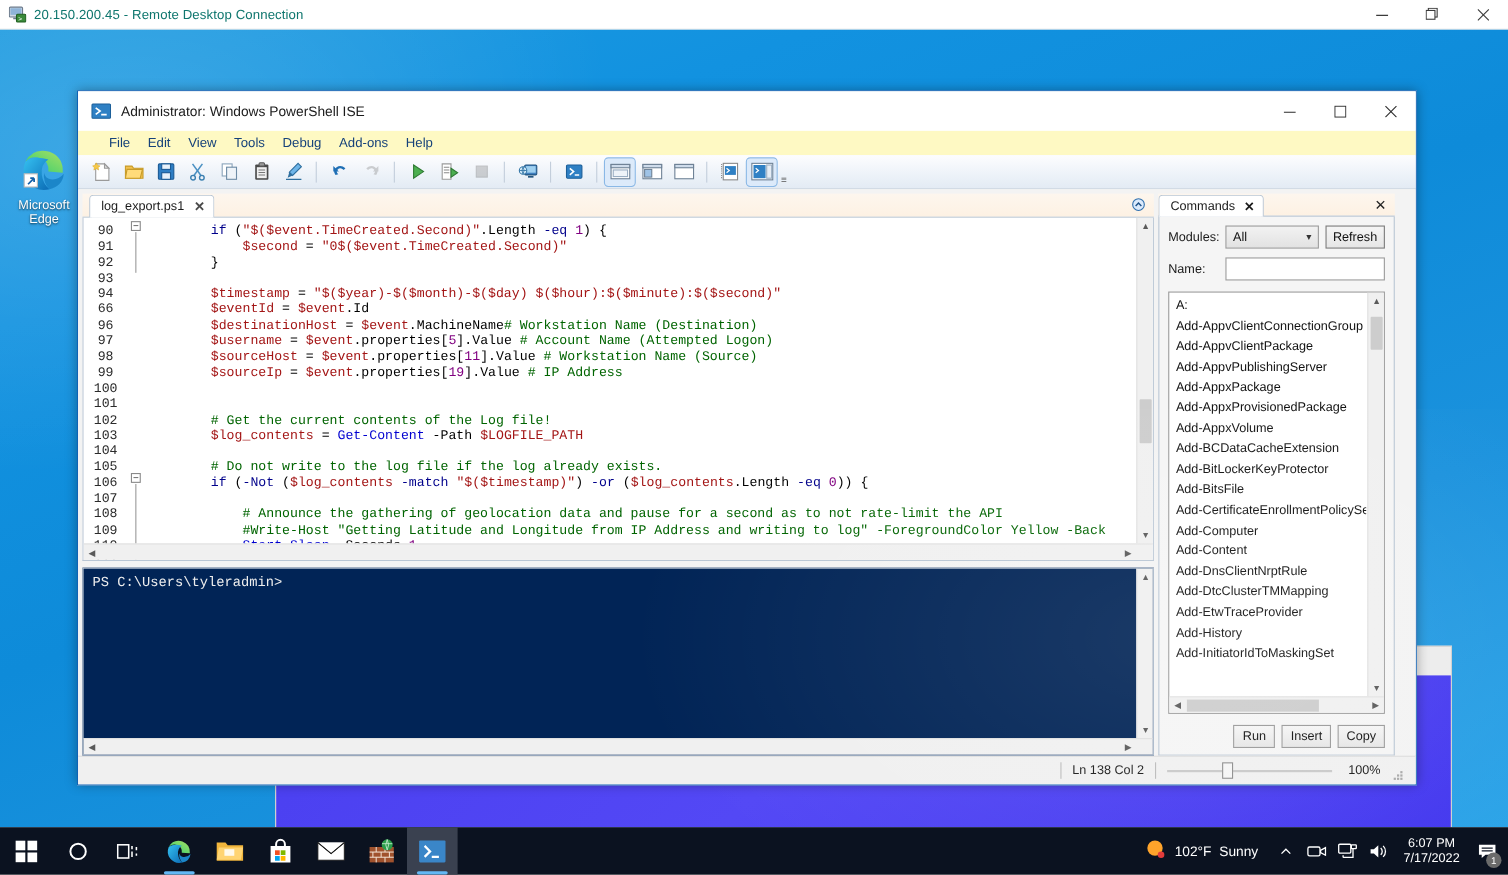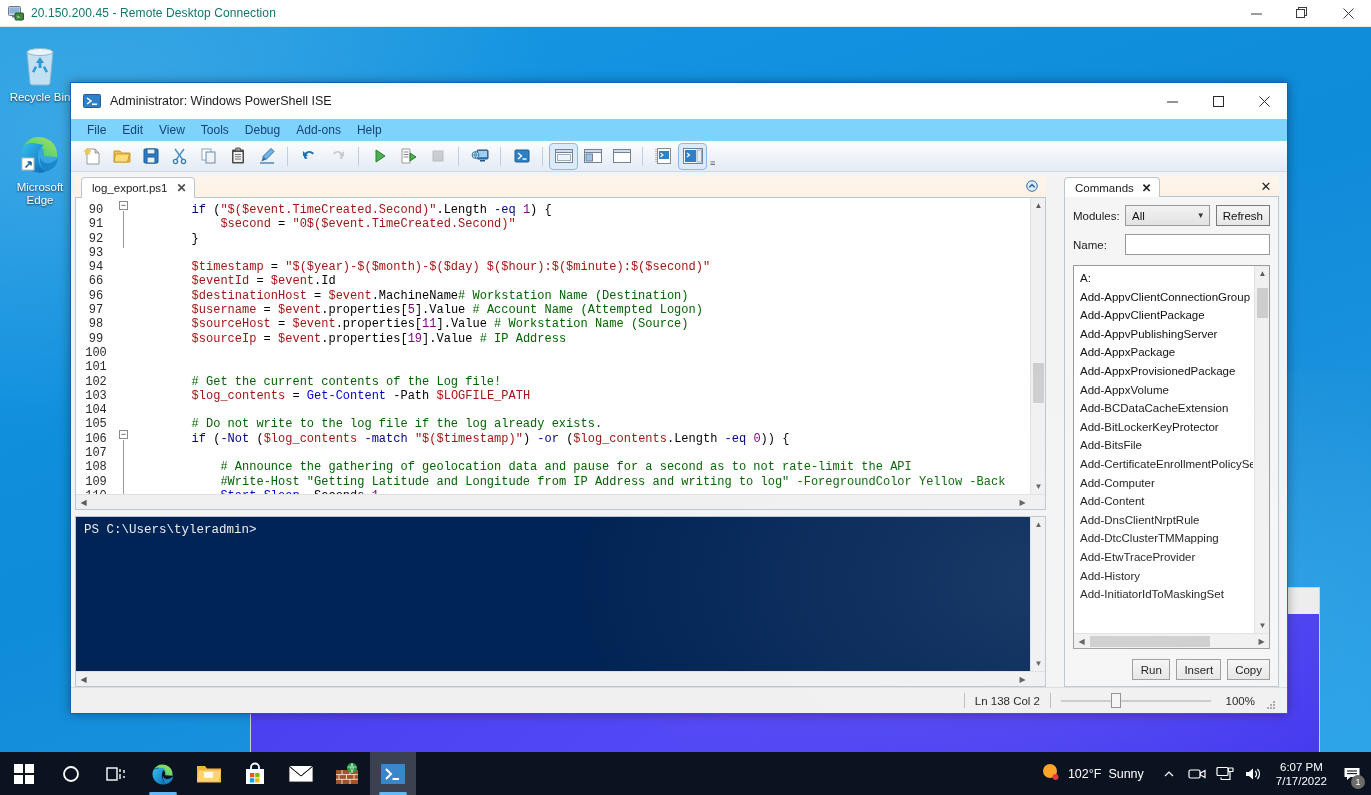--- a/index.html
+++ b/index.html
@@ -94,42 +94,42 @@
   #ise-titlebar .ps-ico { width: 18px; height: 18px; margin-left: 12px; margin-right: 9px; flex:none; }
   #ise-title { font-size: 12.5px; color: #1b1b1b; }
   #ise-titlebar .wctrls { margin-left: auto; display:flex; }
   #ise-titlebar .wctrl {
     width: 46px; height: 36px; display:flex; align-items:center; justify-content:center;
     color:#2a2a2a;
   }
 
   
   #ise-menubar {
-    height: 22px; background: #7dd3fc; display:flex; align-items:center;
-    padding-left: 8px; flex:none;
+    height: 22px; background: #fef9c3; display:flex; align-items:center;
+    padding-left: 20px; flex:none;
   }
   #ise-menubar .mi {
     font-size: 12px; color: #16427a; padding: 2px 8px; cursor: default;
   }
 
   
   #ise-toolbar {
     height: 31px; flex:none;
     background: linear-gradient(#fdfdfe,#eef3f9 55%,#e3ebf4);
     border-bottom: 1px solid #cfd9e4;
     display:flex; align-items:center; padding-left: 8px; gap: 2px;
   }
   .tbtn { width: 27px; height: 25px; display:flex; align-items:center; justify-content:center; border-radius:3px; }
   .tbtn.pressed { background:#dceafa; outline:1px solid #8ab8e6; }
   .tsep { width:1px; height:19px; background:#c3cedb; margin:0 5px; }
   .tbtn.dis { opacity:.38; }
   #tb-overflow { margin-left: 2px; color:#555; font-size: 9px; align-self:flex-end; padding-bottom:3px; }
 
   
-  #ise-body { flex:1; display:flex; min-height:0; background:#f3f3f3; padding: 4px 8px 0 4px; gap:18px; }
+  #ise-body { flex:1; display:flex; min-height:0; background:#f3f3f3; padding: 4px 19px 0 4px; gap:4px; }
   #ise-left { flex:1; display:flex; flex-direction:column; min-width:0; }
   #ise-right { width: 215px; flex:none; display:flex; flex-direction:column; }
 
   
   #script-tabstrip {
     height: 22px; background: linear-gradient(#fdf6ee,#fdf1e3);
     display:flex; align-items:flex-end; padding-left: 6px; position:relative;
     border-bottom: 1px solid #b9c6d4;
   }
   #script-tab {
@@ -321,32 +321,20 @@
         <svg width="11" height="11">
             <line x1="0.5" y1="0.5" x2="10.5" y2="10.5" stroke="#3b3b3b"></line>
             <line x1="10.5" y1="0.5" x2="0.5" y2="10.5" stroke="#3b3b3b"></line>
           </svg>
       </div>
     </div>
   </div>
 
   <div id="desktop">
 
-    <div class="dicon" id="dicon-recycle">
-      <div class="glyph">
-        <svg width="40" height="44" viewBox="0 0 40 44">
-          <path d="M7 10 L33 10 L30 41 Q30 43 28 43 L12 43 Q10 43 10 41 Z" fill="#cfe6f2" stroke="#8fb8cf" opacity="0.92"></path>
-          <ellipse cx="20" cy="10" rx="13" ry="3.5" fill="#e8f4fb" stroke="#8fb8cf"></ellipse>
-          <path d="M20 15 l4 6 h-2.5 v5 h-3 v-5 H16 Z" fill="#2f9bd4" transform="rotate(0 20 20)"></path>
-          <path d="M15 24 l-3 5.5 2.2 1.2 3-5.4z" fill="#2f9bd4"></path>
-          <path d="M25 24 l3 5.5 -2.2 1.2 -3-5.4z" fill="#2f9bd4"></path>
-        </svg>
-      </div>
-      <div>Recycle Bin</div>
-    </div>
 
     <div class="dicon" id="dicon-edge">
       <div class="glyph">
         <svg width="46" height="46" viewBox="0 0 46 46">
           <defs>
             <linearGradient id="eg1" x1="0" y1="0" x2="1" y2="1">
               <stop offset="0" stop-color="#35c1f1"></stop>
                 <stop offset="1" stop-color="#0b6bb5"></stop>
             </linearGradient>
             <linearGradient id="eg2" x1="0" y1="1" x2="1" y2="0">

